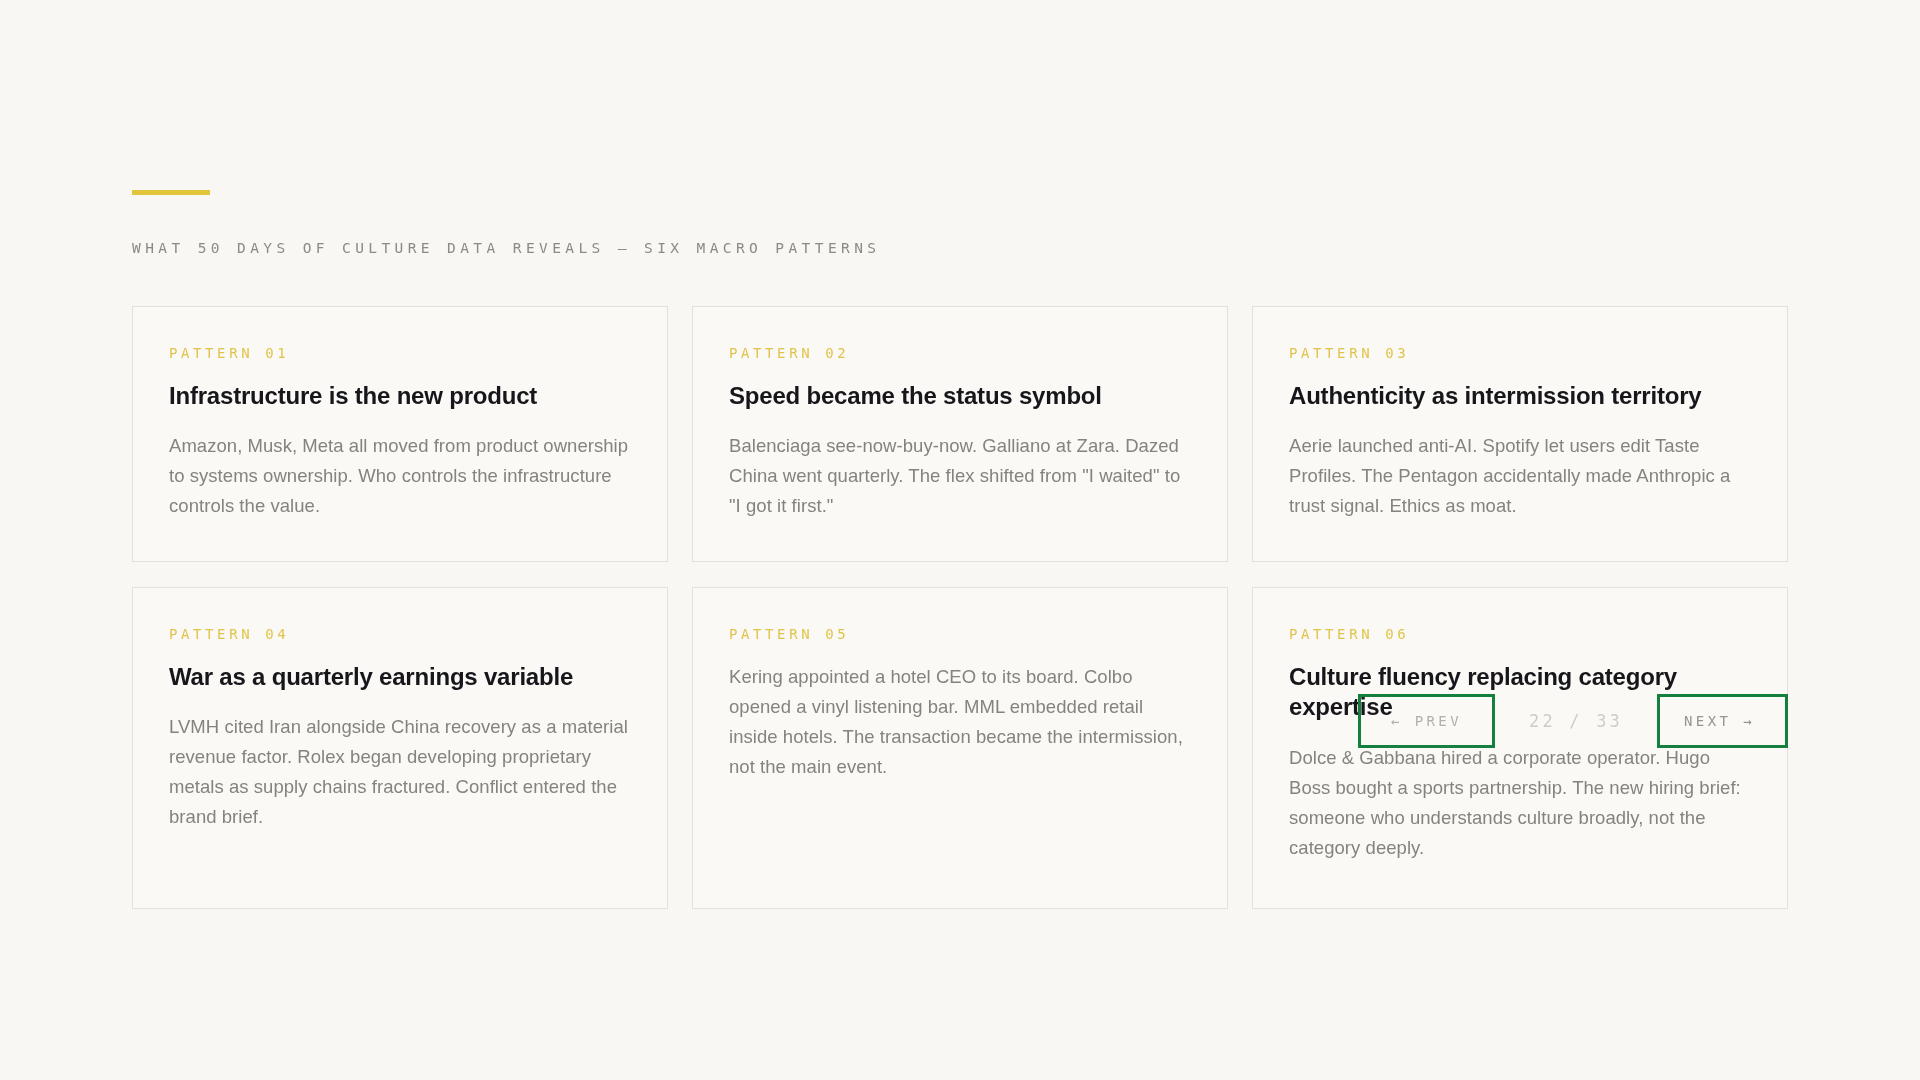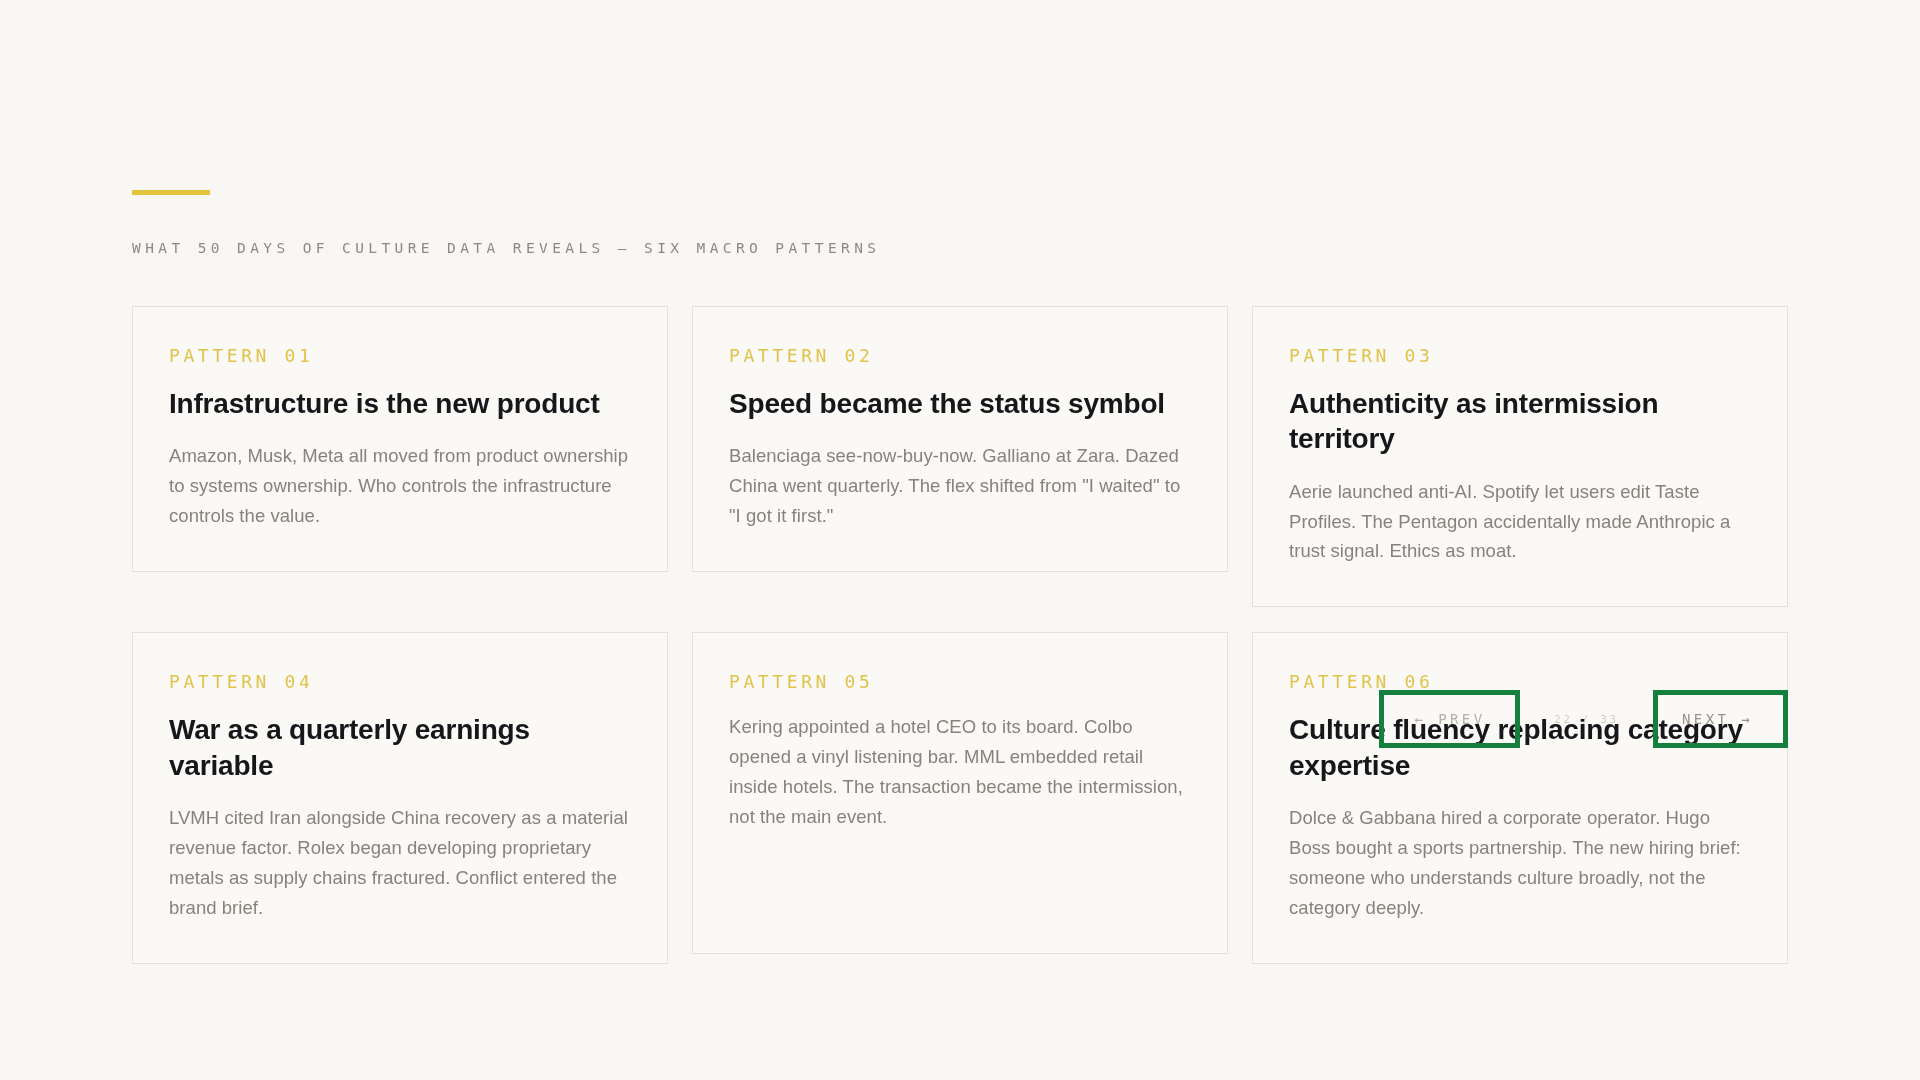--- a/index.html
+++ b/index.html
@@ -46,29 +46,29 @@
   .card {
     background:#faf9f6;
     border:1px solid #e4e1da;
     padding:38px 36px 40px 36px;
     min-height:246px;
   }
   .card.tall { min-height:322px; }
 
   .card-label {
     font-family:"DejaVu Sans Mono", monospace;
-    font-size:18px;
+    font-size:14px;
     letter-spacing:3.6px;
     color:#e0c44a;
     text-transform:uppercase;
     margin-bottom:20px;
   }
   .card-title {
     font-family:"Liberation Sans", sans-serif;
-    font-size:28px;
+    font-size:24px;
     font-weight:700;
     line-height:1.26;
     letter-spacing:-0.2px;
     color:#17161a;
     margin-bottom:20px;
     font-stretch:condensed;
   }
   .card-body {
     font-size:18.5px;
     line-height:1.62;
@@ -81,31 +81,31 @@
     position:absolute;
     right:132px; bottom:60px;
     display:flex;
     align-items:center;
     gap:0px;
   }
   .nav-btn {
     font-family:"DejaVu Sans Mono", monospace;
     font-size:14px;
     letter-spacing:3.4px;
-    border:5px solid #15803d;
+    border:3px solid #15803d;
     background:transparent;
     padding:16px 30px;
     color:#b3b0aa;
     white-space:nowrap;
     cursor:pointer;
   }
   .nav-btn.next { color:#97948e;padding-left:24px; }
   .page-count {
     font-family:"DejaVu Sans Mono", monospace;
-    font-size:10px;
+    font-size:17px;
     letter-spacing:3.2px;
     color:#cfccc5;
     padding:0 34px;
     white-space:nowrap;
     text-align:right;
   }
 </style>
 </head>
 <body>
 

